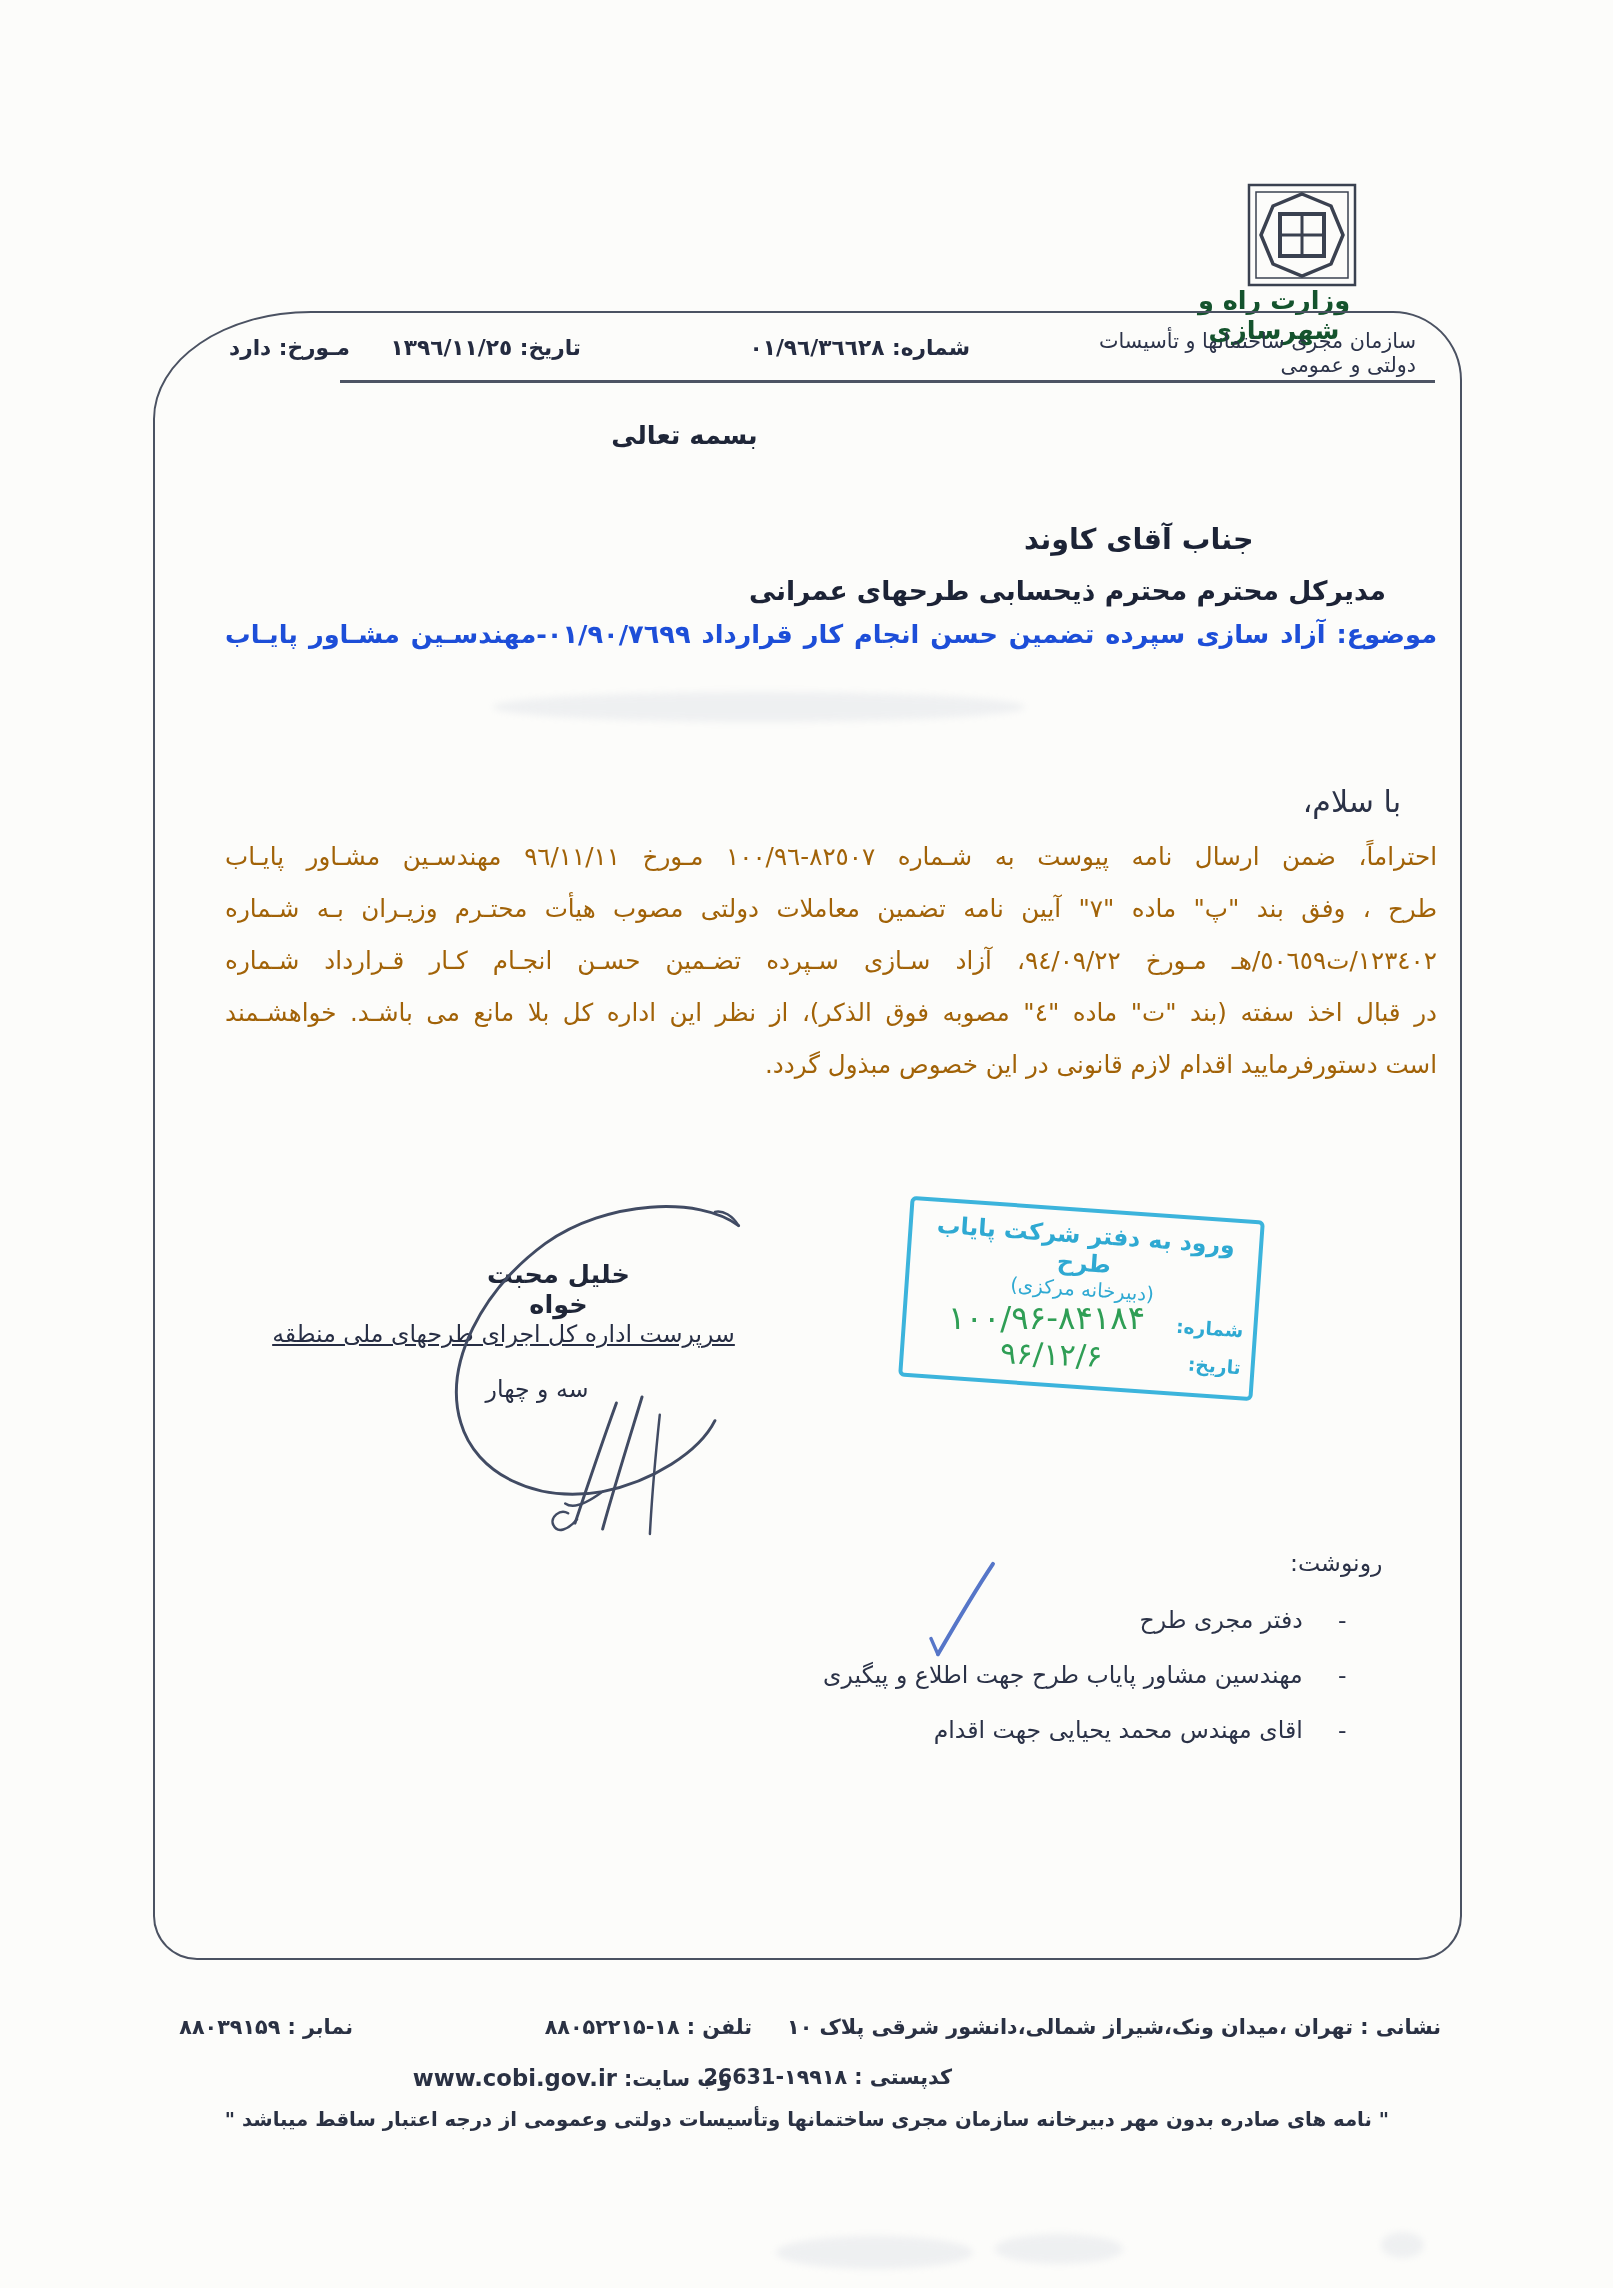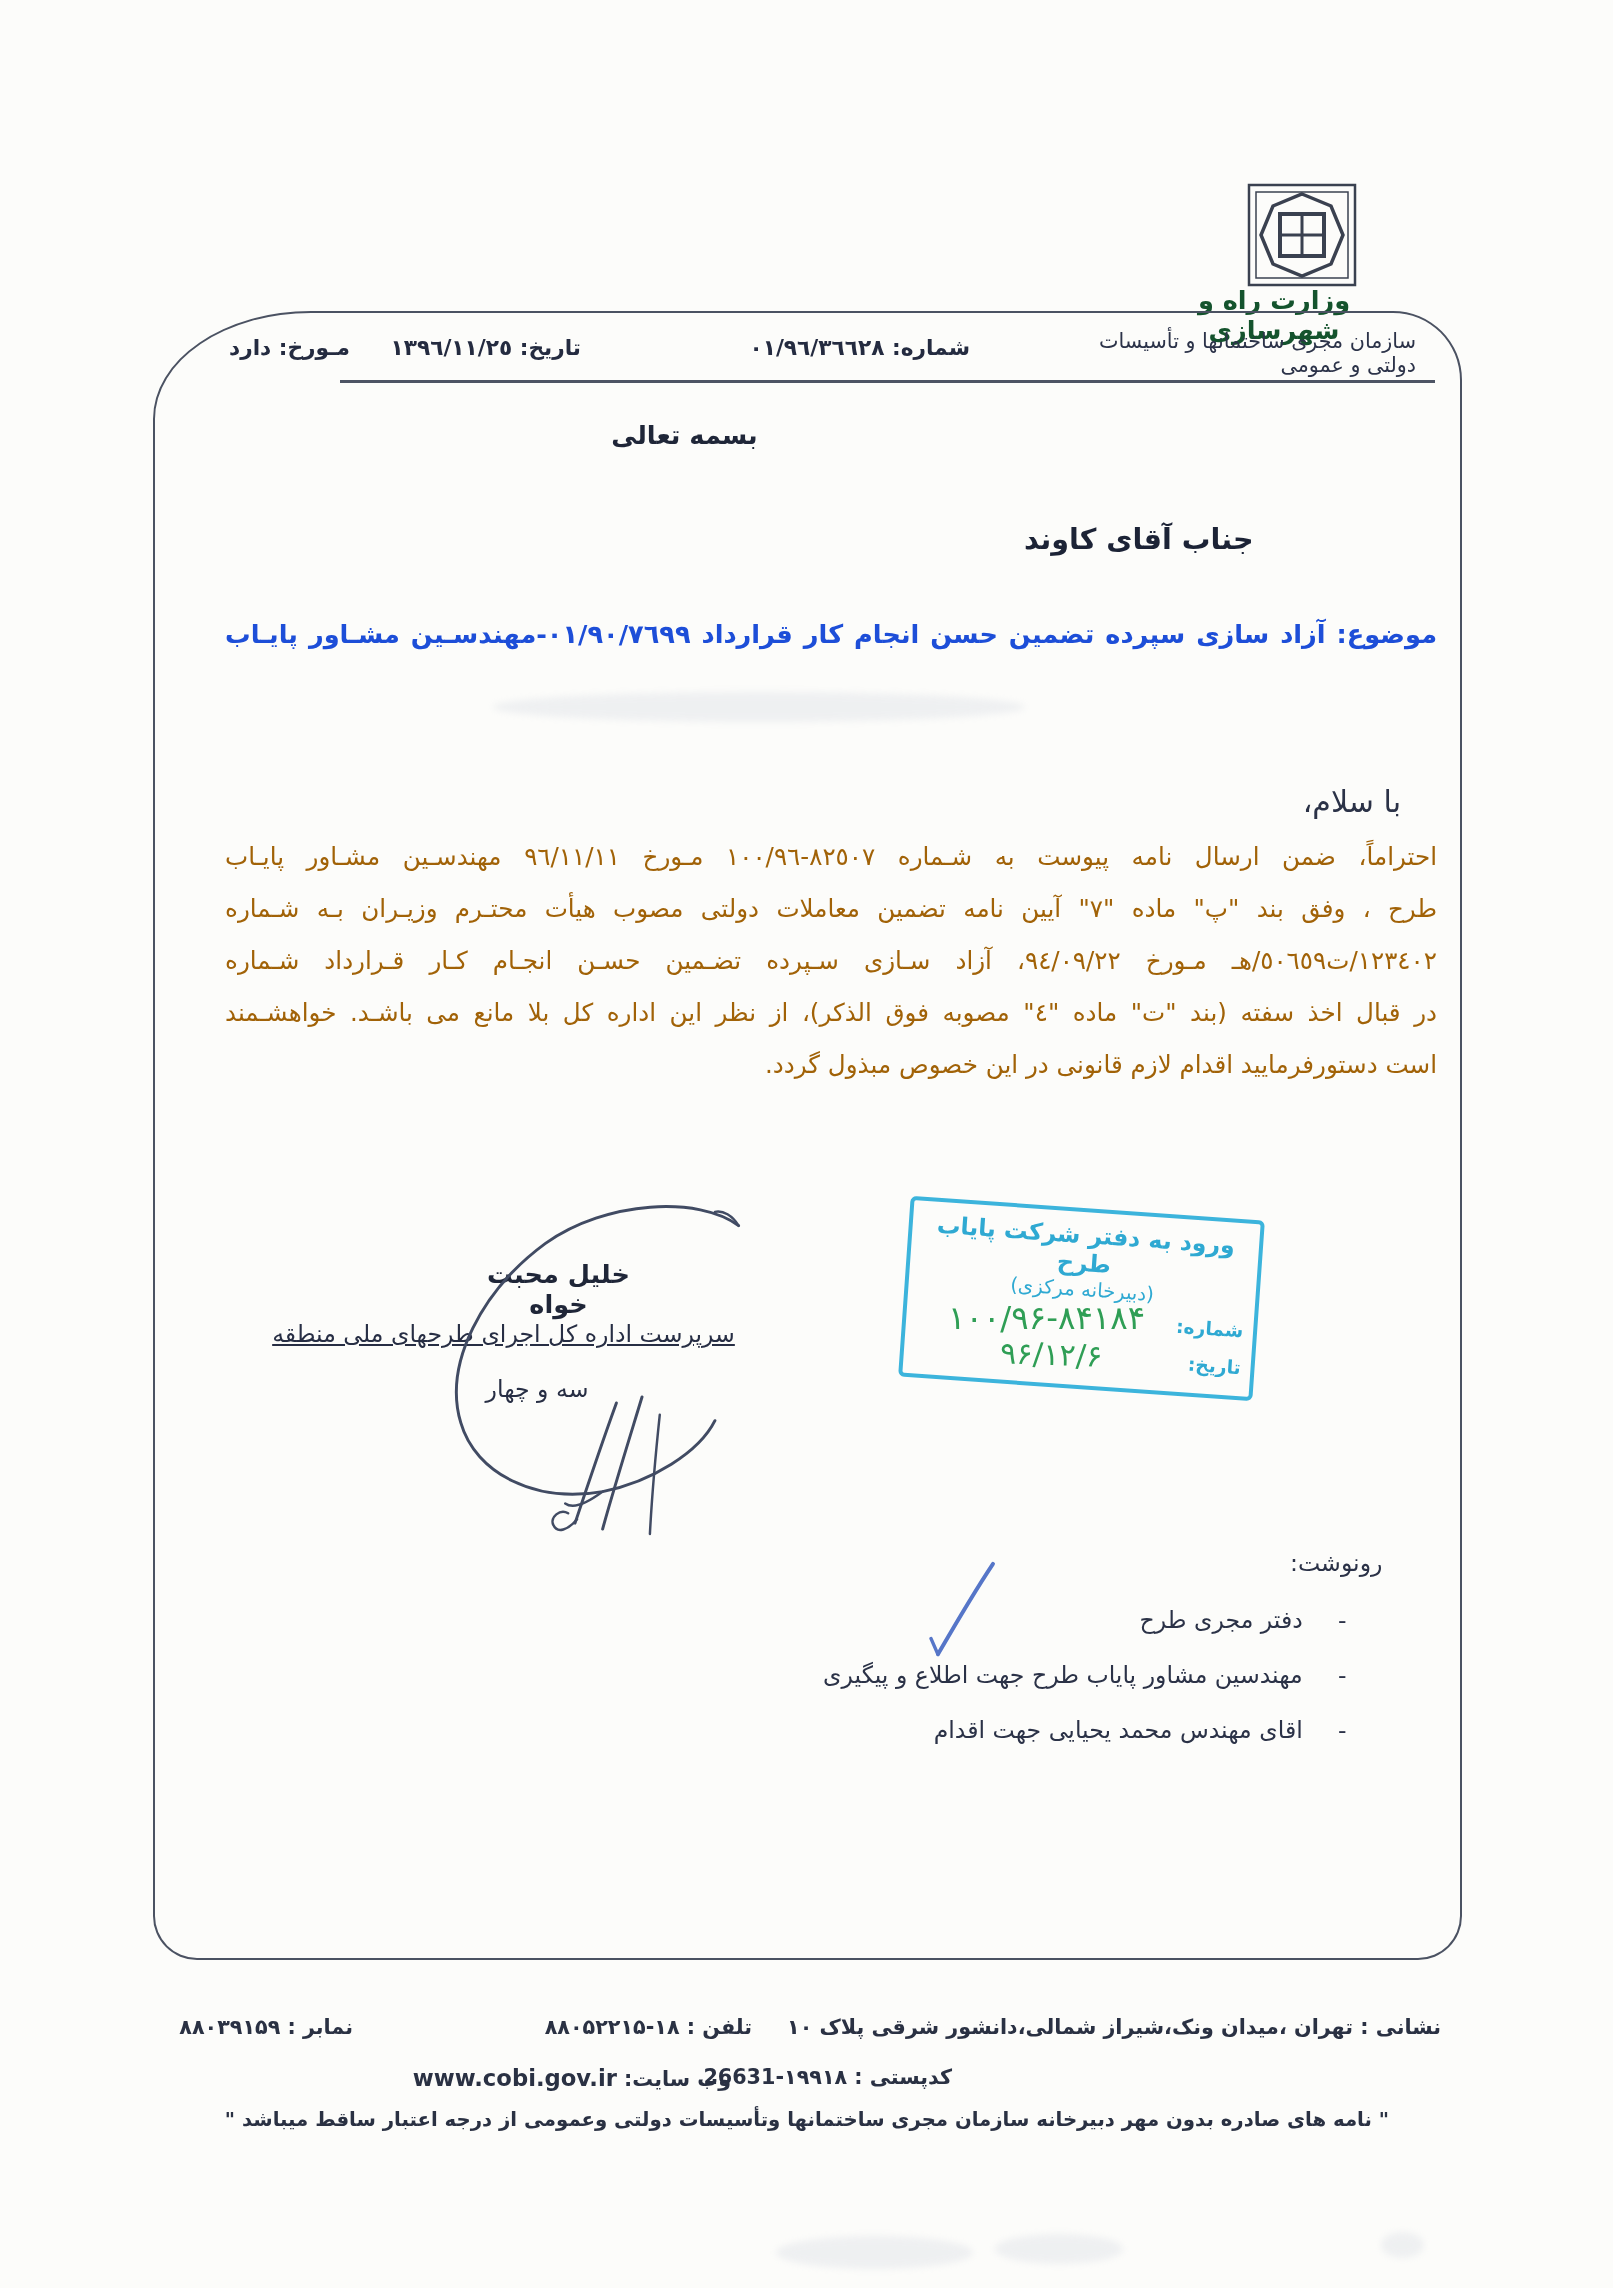--- a/index.html
+++ b/index.html
@@ -124,20 +124,21 @@
     <span>تاریخ:</span>
     <span>١٣٩٦/١١/٢٥</span>
   </div>
   <div class="abs hfield hf-attach">
     <span>مـورخ:</span>
     <span>دارد</span>
   </div>
 
   <div class="abs bismillah">بسمه تعالی</div>
   <div class="abs recipient-name">جناب آقای کاوند</div>
+  <div class="abs recipient-title">مدیرکل محترم محترم ذیحسابی طرحهای عمرانی</div>
   <div class="abs subject1">موضوع: آزاد سازی سپرده تضمین حسن انجام کار قرارداد ٠١/٩٠/٧٦٩٩-مهندسـین مشـاور پایـاب</div>
   <div class="abs smudge sm-1"></div>
   <div class="abs salutation">با سلام،</div>
 
   <div class="abs body-par">
     <div class="bline">احتراماً، ضمن ارسال نامه پیوست به شـماره ٨٢٥٠٧-١٠٠/٩٦ مـورخ ٩٦/١١/١١ مهندسـین مشـاور پایـاب</div>
     <div class="bline">طرح ، وفق بند "پ" ماده "٧" آیین نامه تضمین معاملات دولتی مصوب هیأت محتـرم وزیـران بـه شـماره</div>
     <div class="bline">‪١٢٣٤٠٢/ت٥٠٦٥٩/هـ‬ مـورخ ٩٤/٠٩/٢٢، آزاد سـازی سـپرده تضـمین حسـن انجـام کـار قـرارداد شـماره</div>
     <div class="bline">در قبال اخذ سفته (بند "ت" ماده "٤" مصوبه فوق الذکر)، از نظر این اداره کل بلا مانع می باشـد. خواهشـمند</div>
     <div class="bline last">است دستورفرمایید اقدام لازم قانونی در این خصوص مبذول گردد.</div>

